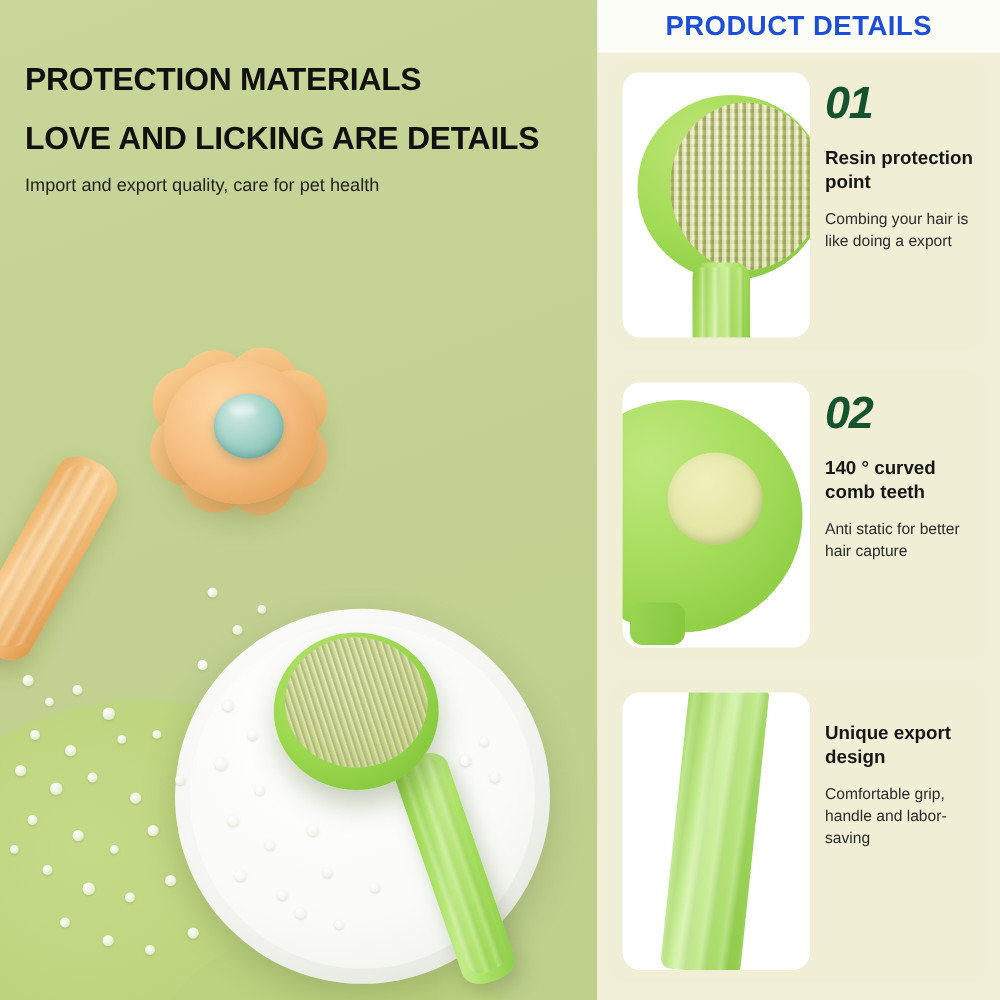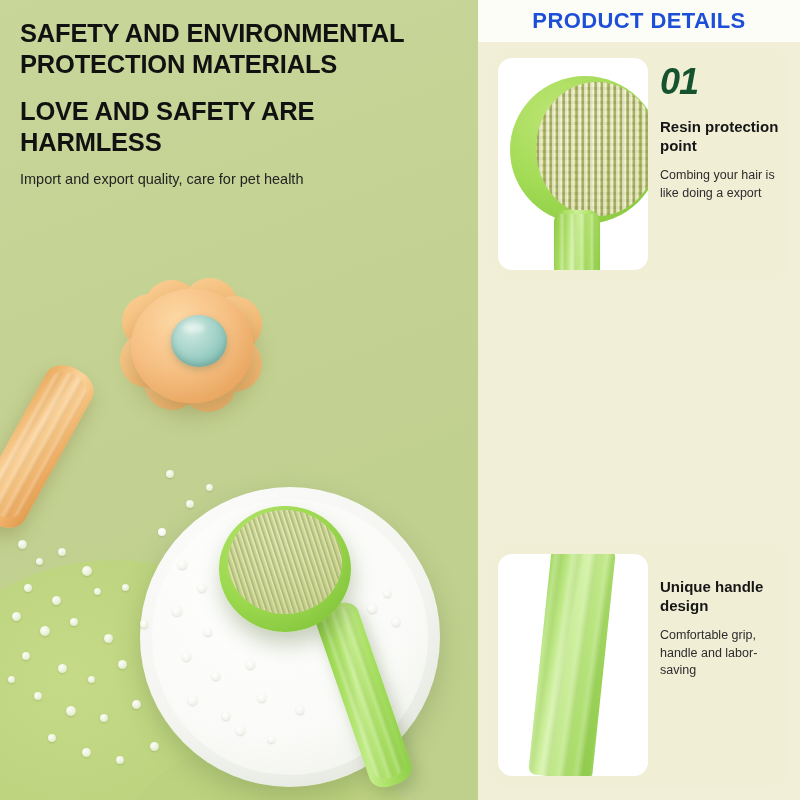--- a/index.html
+++ b/index.html
@@ -381,24 +381,24 @@
 
     <div class="green-mat"></div>
     <div class="green-mat-2"></div>
 
     <div class="plate">
       <div class="plate-inner"></div>
     </div>
 
     <div class="headline">
       <h1>
-        <span>SAFETY AND ENVIRONMENTAL</span><br>
+        <br>
         <span>PROTECTION MATERIALS</span>
       </h1>
-      <h2>LOVE AND SAFETY ARE HARMLESS</h2>
+      <h2>LOVE AND LICKING ARE DETAILS</h2>
       <p>Import and export quality, care for pet health</p>
     </div>
 
     <div class="brush-orange">
       <div class="or-handle"></div>
       <div class="or-head">
         <div class="or-petals">
           <span style="left:0px;   top:14px;"></span>
           <span style="left:22px;  top:0px;"></span>
           <span style="left:60px;  top:-2px;"></span>
@@ -490,25 +490,37 @@
         </div>
         <div class="c1-handle"></div>
       </div>
       <div class="card-text">
         <div class="card-num">01</div>
         <div class="card-head">Resin protection point</div>
         <div class="card-sub">Combing your hair is like doing a export</div>
       </div>
     </div>
 
+    <div class="card" style="top:296px; height:232px;">
+      <div class="card-photo">
+        <div class="c2-ring"></div>
+        <div class="c2-core"></div>
+        <div class="c2-nub"></div>
+      </div>
+      <div class="card-text">
+        <div class="card-num">02</div>
+        <div class="card-head">140 ° curved comb teeth</div>
+        <div class="card-sub">Anti static for better hair capture</div>
+      </div>
+    </div>
 
     <div class="card" style="top:544px; height:242px;">
       <div class="card-photo" style="height:222px;">
         <div class="c3-bar"></div>
       </div>
       <div class="card-text">
-        <div class="card-head">Unique handle design</div>
+        <div class="card-head">Unique export design</div>
         <div class="card-sub">Comfortable grip, handle and labor-saving</div>
       </div>
     </div>
 
   </div>
 </div>
 
 </body></html>

